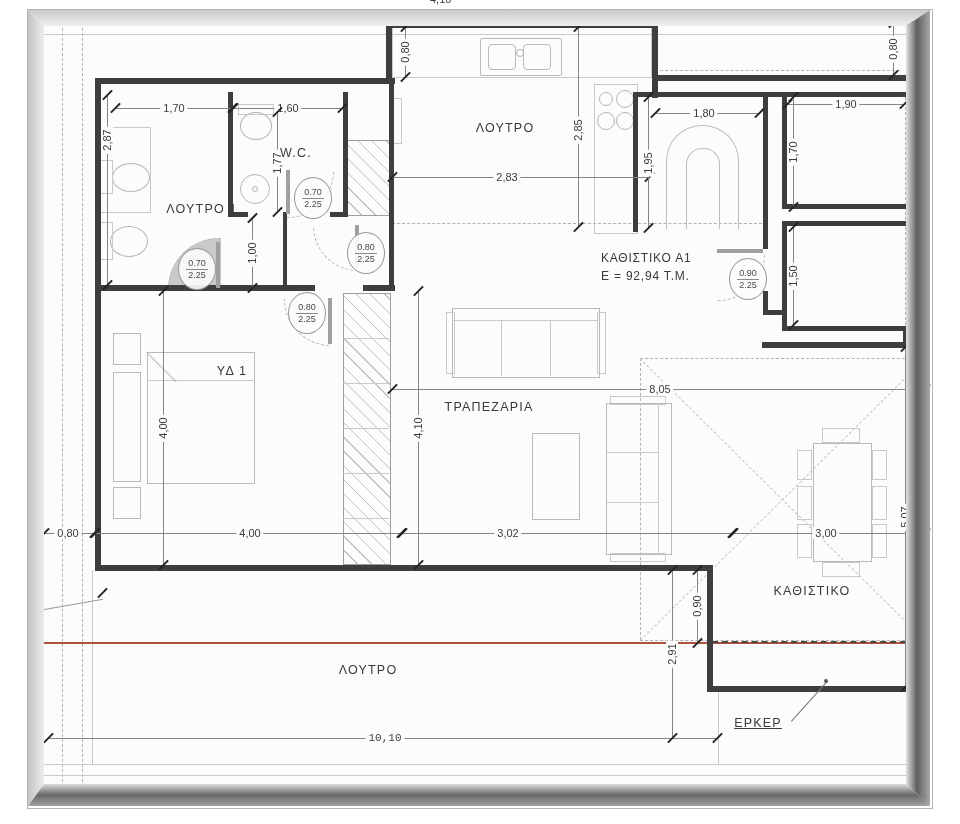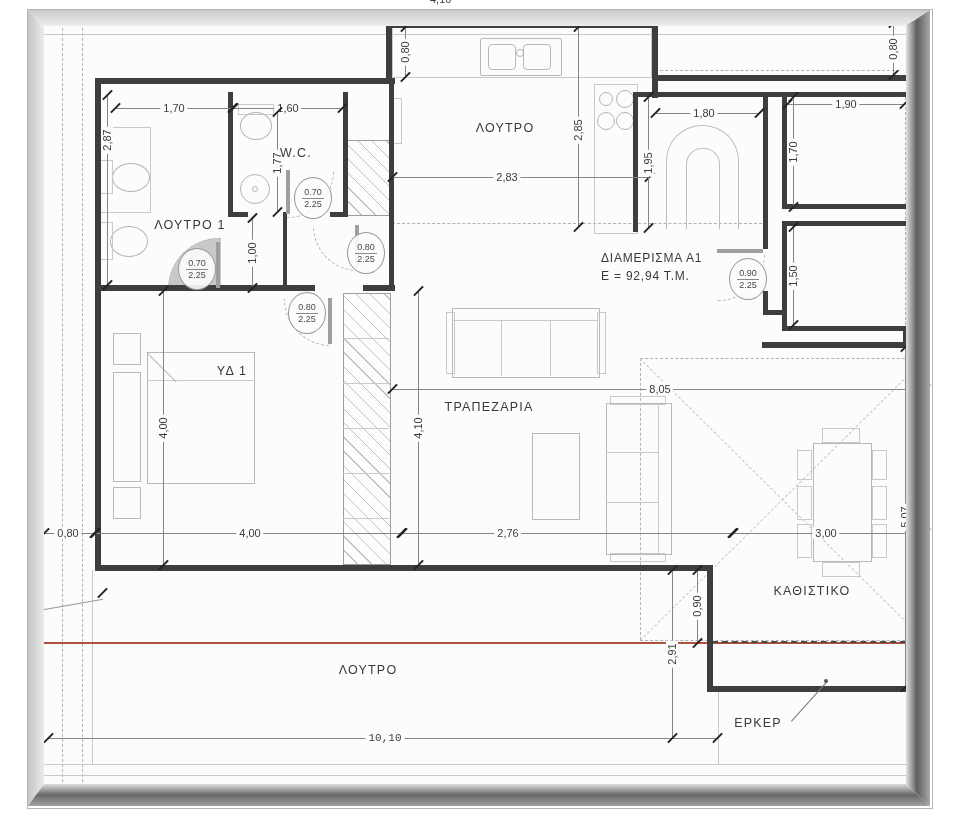--- a/index.html
+++ b/index.html
@@ -243,21 +243,21 @@
 
   <div class="mh" style="left:787px;top:104px;width:118px;"></div>
   <div class="dt" style="left:846px;top:104px;text-align:center;">1,90</div>
 
   <div class="mh" style="left:44px;top:533px;width:51px;"></div>
   <div class="mh" style="left:95px;top:533px;width:307px;"></div>
   <div class="mh" style="left:402px;top:533px;width:331px;"></div>
   <div class="mh" style="left:733px;top:533px;width:193px;"></div>
   <div class="dt" style="left:68px;top:533px;">0,80</div>
   <div class="dt" style="left:250px;top:533px;">4,00</div>
-  <div class="dt" style="left:508px;top:533px;">2,76</div>
+  <div class="dt" style="left:508px;top:533px;">3,02</div>
   <div class="dt" style="left:826px;top:533px;">3,00</div>
 
   <div class="mh" style="left:392px;top:389px;width:534px;"></div>
   <div class="dt" style="left:660px;top:389px;">8,05</div>
 
   <div class="mh" style="left:48px;top:738px;width:670px;"></div>
   <div class="dt" style="left:385px;top:738px;font-family:Liberation Mono, monospace;">10,10</div>
 
   <div class="mv" style="left:107px;top:95px;height:190px;"></div>
   <div class="dt r" style="left:107px;top:140px;">2,87</div>
@@ -289,30 +289,30 @@
   <div class="dt r" style="left:672px;top:654px;">2,91</div>
   <div class="mv" style="left:917px;top:643px;height:44px;"></div>
   <div class="dt r" style="left:917px;top:665px;">0,80</div>
 
   <div class="clip-top">
     <span>4,10</span>
   </div>
 
   <div class="rl" style="left:505px;top:128px;">ΛΟΥΤΡΟ</div>
   <div class="rl" style="left:296px;top:153px;">W.C.</div>
-  <div class="rl" style="left:190px;top:209px;margin-top:16px;">ΛΟΥΤΡΟ 1</div>
+  <div class="rl" style="left:202px;top:209px;">ΛΟΥΤΡΟ 1</div>
   <div class="rl" style="left:232px;top:371px;">ΥΔ 1</div>
   <div class="rl" style="left:489px;top:407px;">ΤΡΑΠΕΖΑΡΙΑ</div>
   <div class="rl" style="left:812px;top:591px;">ΚΑΘΙΣΤΙΚΟ</div>
   <div class="rl" style="left:368px;top:670px;">ΛΟΥΤΡΟ</div>
-  <div class="rl" style="left:758px;top:723px;">ΕΡΚΕΡ</div>
+  <div class="rl" style="left:758px;top:723px;text-decoration:underline;">ΕΡΚΕΡ</div>
   <div class="lead" style="left:791px;top:721px;width:53px;transform:rotate(-48deg);"></div>
   <div class="abs" style="left:824px;top:679px;width:4px;height:4px;background:#555;border-radius:50%;z-index:6;"></div>
 
-  <div class="apt" style="left:601px;top:251px;">ΔΙΑΜΕΡΙΣΜΑ Α1</div>
+  <div class="apt" style="left:601px;top:251px;">ΚΑΘΙΣΤΙΚΟ Α1</div>
   <div class="apt" style="left:601px;top:269px;">Ε =  92,94 Τ.Μ.</div>
 
   <div class="lead" style="left:33px;top:611px;width:71px;transform:rotate(-10deg);border-top-color:#999;"></div>
   <div class="abs" style="left:96px;top:592px;width:13px;height:2px;background:#242424;transform:rotate(-45deg);z-index:5;"></div>
 
   <div class="fs" id="fs-top"></div>
   <div class="fs" id="fs-left"></div>
   <div class="fs" id="fs-right"></div>
   <div class="fs" id="fs-bottom"></div>
   <div class="frame-edge"></div>

